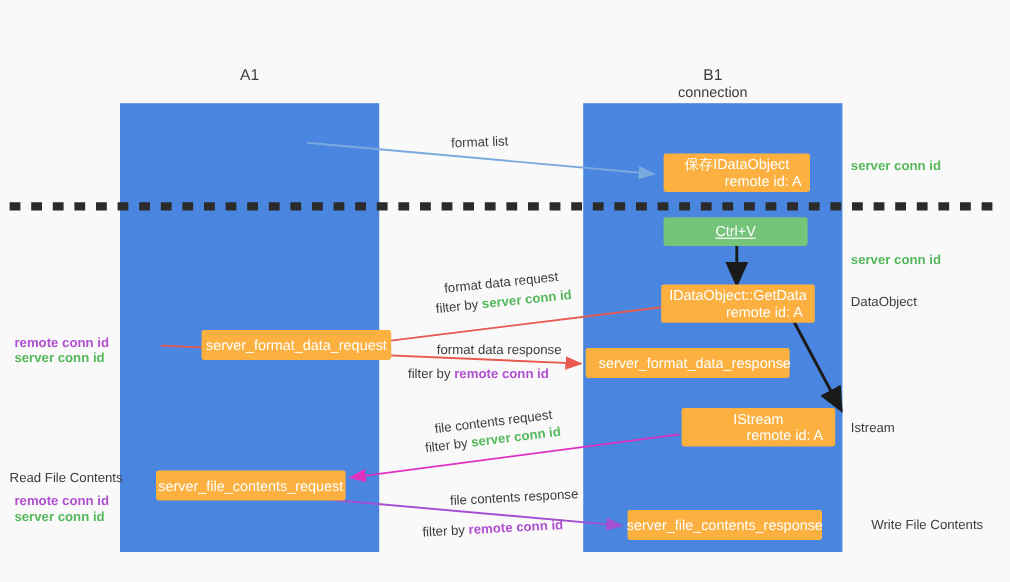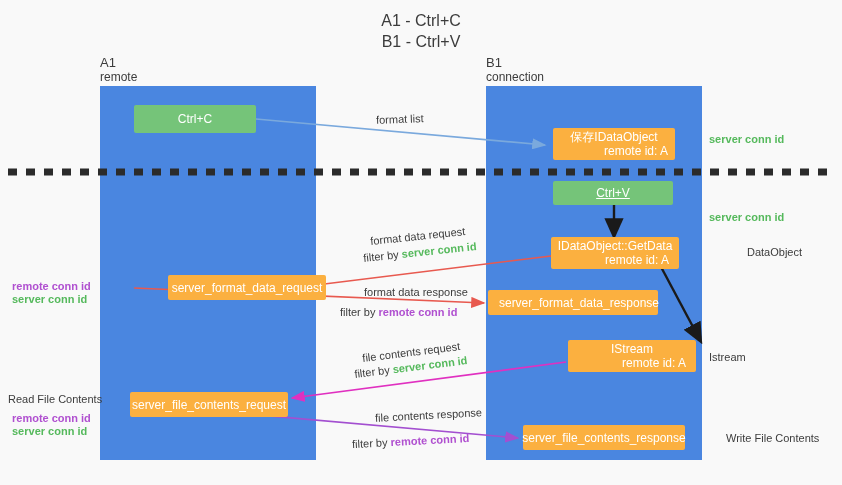--- a/index.html
+++ b/index.html
@@ -18,21 +18,21 @@
     text-align:center;font-size:16px;color:#3c3c3c;line-height:21px;
   }
 
   .col{
     position:absolute;top:86px;height:374px;background:#4a86e0;
   }
   #col-a{left:100px;width:216px;}
   #col-b{left:486px;width:216px;}
 
   .colhead{
-    position:absolute;text-align:left;font-size:12px;color:#3c3c3c;line-height:14px;
+    position:absolute;text-align:center;font-size:12px;color:#3c3c3c;line-height:14px;
   }
   #head-a{left:100px;top:56px;width:216px;}
   #head-b{left:486px;top:56px;width:216px;}
   .colhead .big{font-size:13px;}
 
   .node{
     position:absolute;border-radius:2px;color:#ffffff;
     display:flex;flex-direction:column;align-items:center;justify-content:center;
     font-size:12px;line-height:14px;text-align:center;
   }
@@ -48,28 +48,23 @@
 
   .sidelabel{position:absolute;font-size:11px;color:#3c3c3c;line-height:14px;white-space:nowrap;}
   .sidelabel.green{color:#55b95c;font-weight:bold;}
   .sidelabel.purple{color:#b050d0;font-weight:bold;}
 </style>
 </head>
 <body>
 
 <div id="stage">
 
-  <div class="title">
-    <div>A1 - Ctrl+C</div>
-    <div>B1 - Ctrl+V</div>
-  </div>
 
   <div class="colhead" id="head-a">
     <div class="big">A1</div>
-    <div>remote</div>
   </div>
   <div class="colhead" id="head-b">
     <div class="big">B1</div>
     <div>connection</div>
   </div>
 
   <div class="col" id="col-a"></div>
   <div class="col" id="col-b"></div>
 
   <svg class="layer-svg">
@@ -101,23 +96,20 @@
 
     <line x1="134" y1="288" x2="484" y2="303" stroke="#e8594f" stroke-width="1.6" marker-end="url(#ah-red)"></line>
 
     <line x1="660" y1="265" x2="700" y2="340" stroke="#1a1a1a" stroke-width="2.4" marker-end="url(#ah-blk)"></line>
 
     <line x1="566" y1="362" x2="292" y2="398" stroke="#e030c0" stroke-width="1.6" marker-end="url(#ah-mag)"></line>
 
     <line x1="134" y1="404" x2="518" y2="438" stroke="#a34fd0" stroke-width="1.6" marker-end="url(#ah-pur)"></line>
   </svg>
 
-  <div class="node green" style="left:134px;top:105px;width:122px;height:28px;">
-    <div>Ctrl+C</div>
-  </div>
 
   <div class="node orange" style="left:553px;top:128px;width:122px;height:32px;justify-content:center;">
     <div>保存IDataObject</div>
     <div class="sub">remote id: A</div>
   </div>
 
   <div class="node green" style="left:553px;top:181px;width:120px;height:24px;text-decoration:underline;">
     <div>Ctrl+V</div>
   </div>
 
@@ -178,21 +170,21 @@
   <div class="mlabel" style="left:375px;top:408px;transform:rotate(-3deg);">
     <span>file contents response</span>
   </div>
   <div class="mlabel" style="left:352px;top:434px;transform:rotate(-3deg);">
     <span>filter by</span>
     <span class="purple-t">remote conn id</span>
   </div>
 
   <div class="sidelabel green" style="left:709px;top:132px;">server conn id</div>
   <div class="sidelabel green" style="left:709px;top:210px;">server conn id</div>
-  <div class="sidelabel" style="left:709px;top:245px;margin-left:38px;">DataObject</div>
+  <div class="sidelabel" style="left:709px;top:245px;">DataObject</div>
   <div class="sidelabel" style="left:709px;top:350px;">Istream</div>
   <div class="sidelabel" style="left:726px;top:431px;">Write File Contents</div>
 
   <div class="sidelabel purple" style="left:12px;top:279px;">remote conn id</div>
   <div class="sidelabel green" style="left:12px;top:292px;">server conn id</div>
 
   <div class="sidelabel" style="left:8px;top:392px;">Read File Contents</div>
   <div class="sidelabel purple" style="left:12px;top:411px;">remote conn id</div>
   <div class="sidelabel green" style="left:12px;top:424px;">server conn id</div>
 

